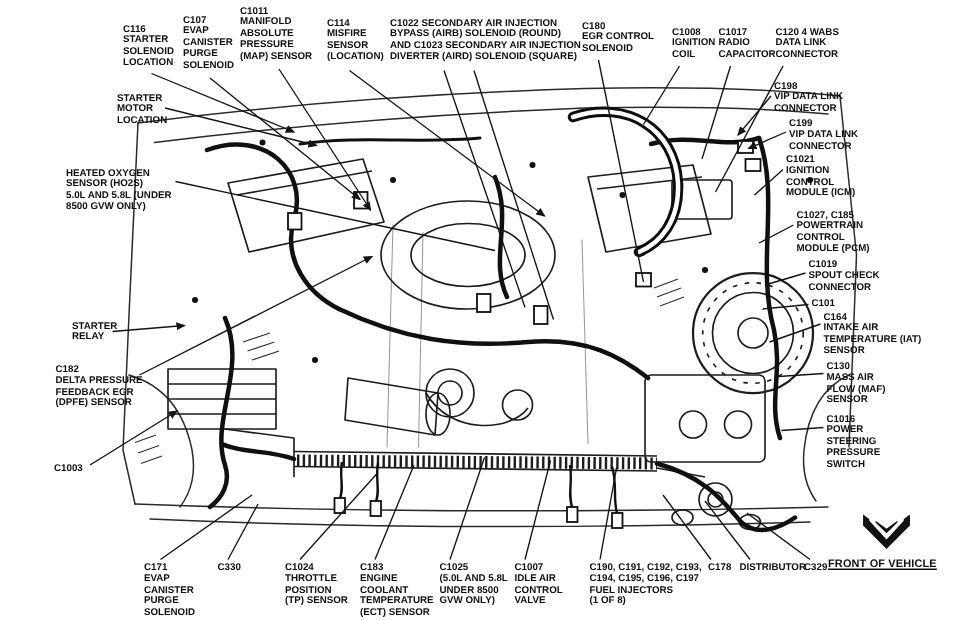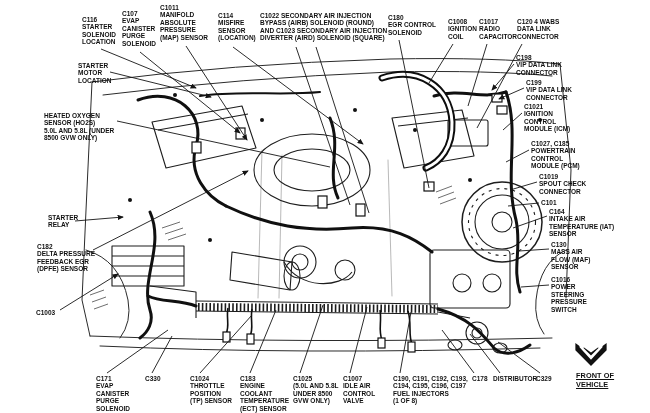--- a/index.html
+++ b/index.html
@@ -5,21 +5,21 @@
   html,body{margin:0;padding:0;background:#fff;}
   .stage{position:relative;width:650px;height:413px;background:#ffffff;overflow:hidden;
          font-family:"Liberation Sans",sans-serif;}
   .art,.leads{position:absolute;left:0;top:0;width:650px;height:413px;}
   .labels{position:absolute;left:0;top:0;width:650px;height:413px;}
   .lbl{position:absolute;font:700 6.5px/7.4px "Liberation Sans",sans-serif;
        color:#101010;white-space:pre-line;letter-spacing:0;}
   .fov{position:absolute;left:552px;top:342px;width:96px;}
   .fov-arrow{display:block;width:34px;height:25px;margin:0 0 4px 22px;}
   .fov-text{font:700 7.3px/9px "Liberation Sans",sans-serif;color:#101010;
-            text-decoration:underline;letter-spacing:0.1px;margin-left:24px;}
+            text-decoration:underline;letter-spacing:0.1px;}
 </style>
 </head>
 <body>
 
 <div class="stage">
 
   <svg class="art" viewBox="0 0 650 413" aria-hidden="true">
     <g stroke="#2b2b2b" fill="none" stroke-width="1" stroke-linecap="round" stroke-linejoin="round">
 
       <path d="M92,82 Q230,64 390,59 Q495,57 560,64"></path>

